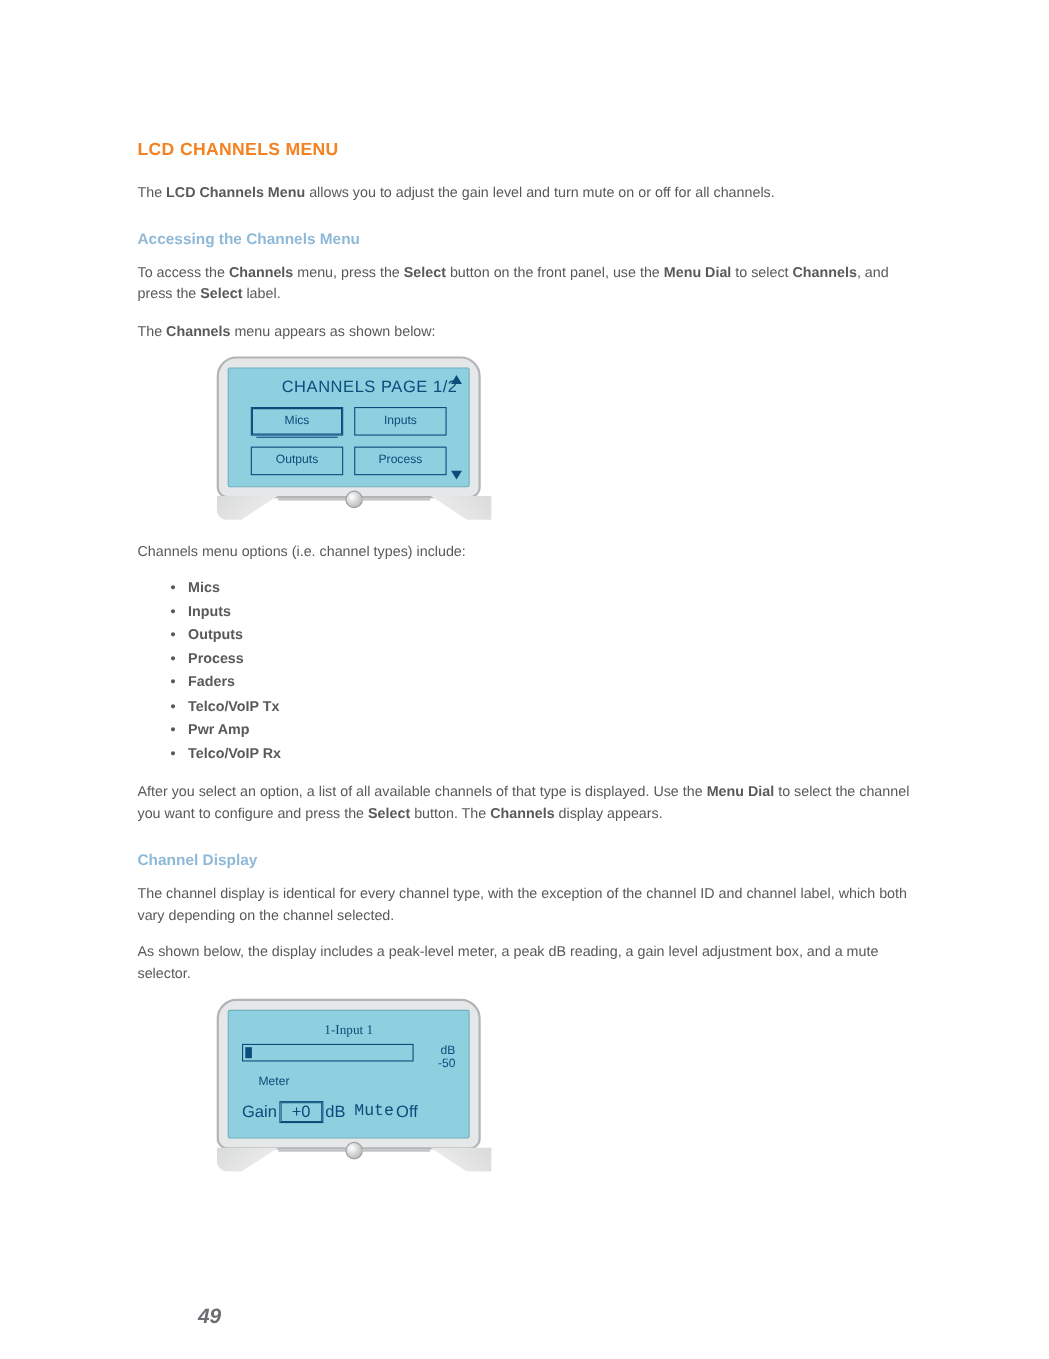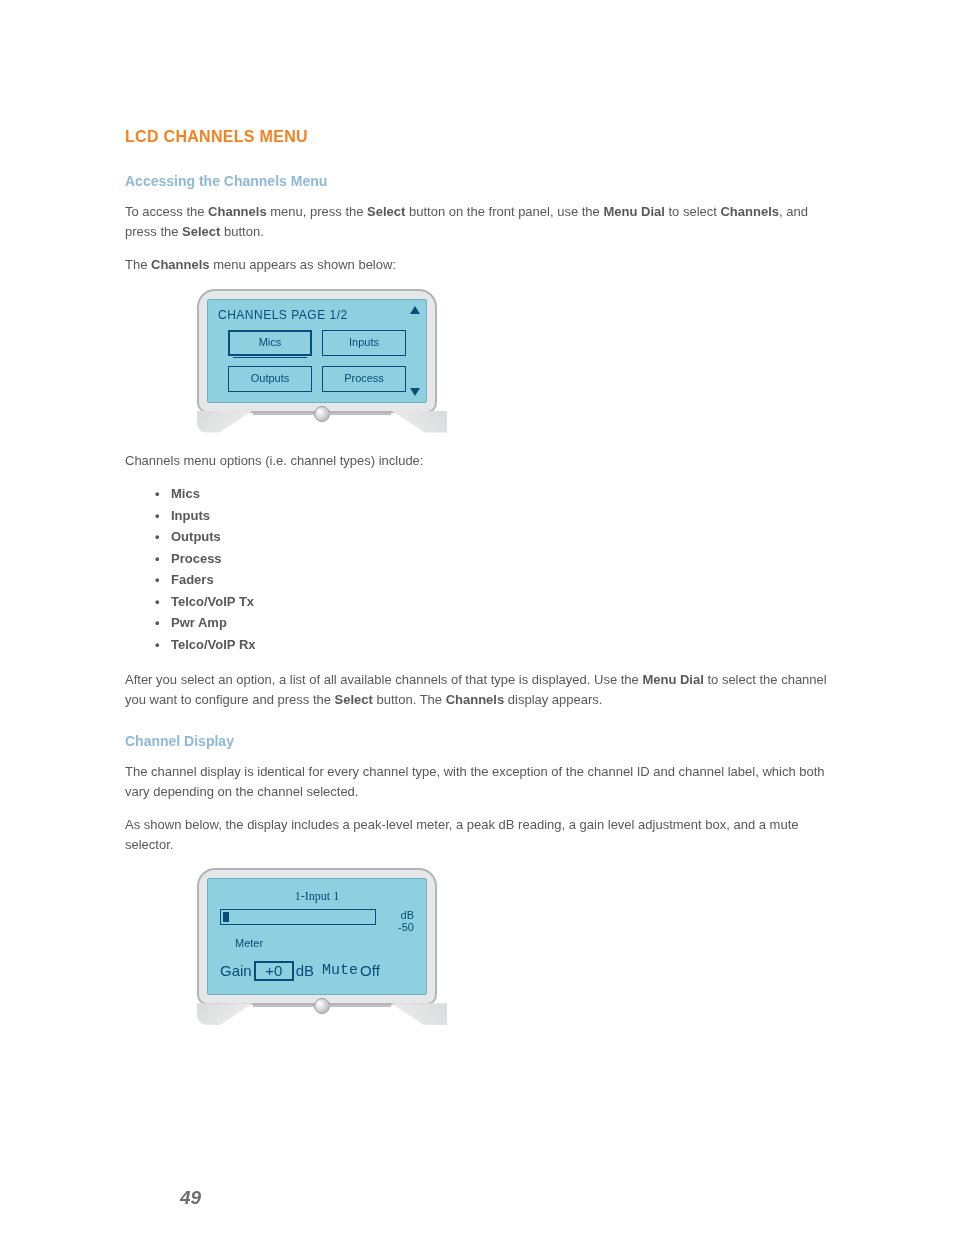--- a/index.html
+++ b/index.html
@@ -70,22 +70,22 @@
     background: #8ed0e0;
     border: 1px solid #6fb0bf;
     border-radius: 2px;
     width: 100%;
     box-sizing: border-box;
     padding: 6px 10px 10px 10px;
     position: relative;
   }
   .lcd-title {
     color: #0a4c7a;
-    font-size: 12px;
-    text-align: left;
+    font-size: 15px;
+    text-align: right;
     margin-bottom: 6px;
     font-weight: normal;
     letter-spacing: 0.5px;
   }
   .lcd-grid {
     display: flex;
     flex-wrap: wrap;
     gap: 10px;
     justify-content: center;
   }
@@ -217,25 +217,28 @@
     font-size:19px;
   }
 </style>
 </head>
 <body>
 
 <div class="page">
 
   <h1>LCD CHANNELS MENU</h1>
 
+  <p>
+    <span>The </span><strong>LCD Channels Menu</strong><span> allows you to adjust the gain level and turn mute on or off for all channels.</span>
+  </p>
 
   <h2>Accessing the Channels Menu</h2>
 
   <p>
-    <span>To access the </span><strong>Channels</strong><span> menu, press the </span><strong>Select</strong><span> button on the front panel, use the </span><strong>Menu Dial</strong><span> to select </span><strong>Channels</strong><span>, and press the </span><strong>Select</strong><span> button.</span>
+    <span>To access the </span><strong>Channels</strong><span> menu, press the </span><strong>Select</strong><span> button on the front panel, use the </span><strong>Menu Dial</strong><span> to select </span><strong>Channels</strong><span>, and press the </span><strong>Select</strong><span> label.</span>
   </p>
 
   <p>
     <span>The </span><strong>Channels</strong><span> menu appears as shown below:</span>
   </p>
 
   <div class="lcd-wrap">
     <div class="lcd">
       <div class="lcd-screen">
         <div class="arrow-up"></div>

